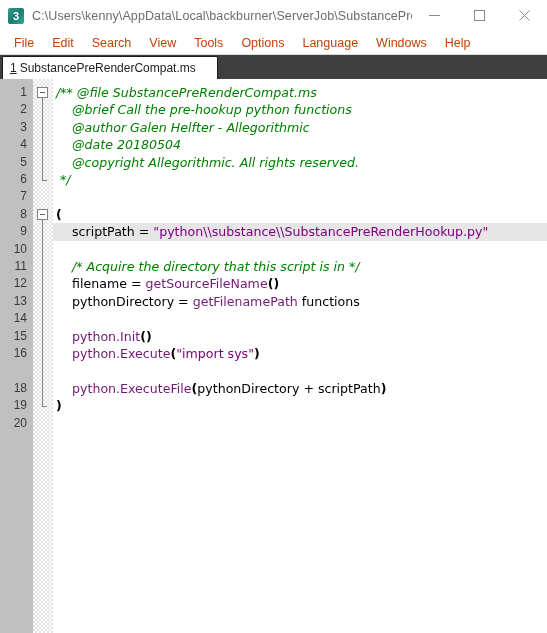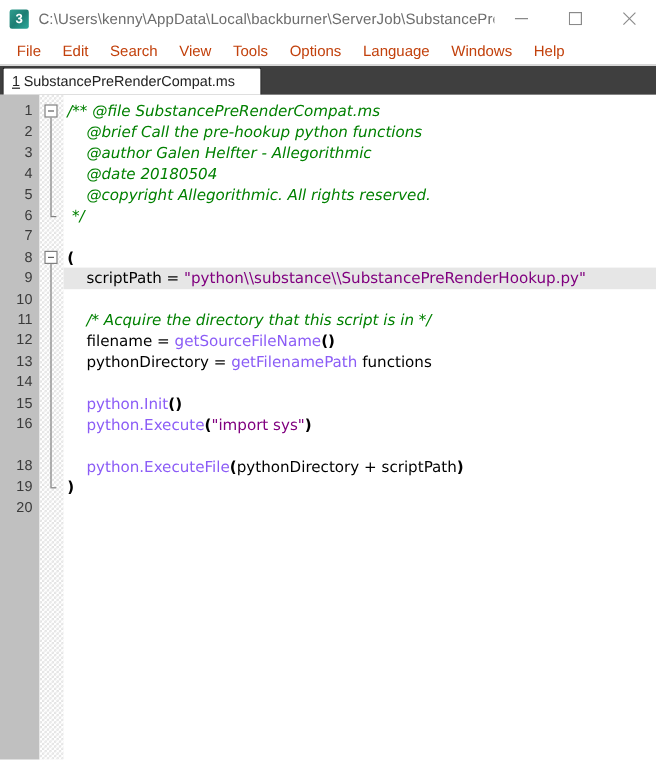--- a/index.html
+++ b/index.html
@@ -171,21 +171,21 @@
     top: 0;
     height: 17.4px;
     line-height: 17.4px;
     font-family: "DejaVu Sans", sans-serif;
     font-size: 12.6px;
     color: #000000;
     white-space: pre;
   }
   .tok-comment { color: #008000; font-style: italic; font-family: "DejaVu Sans", sans-serif; }
   .tok-string  { color: #80007f; }
-  .tok-func    { color: #8b5cf6; }
+  .tok-func    { color: #701a75; }
   .tok-paren   { color: #000000; font-weight: bold; }
   .tok-brace   { color: #000000; font-weight: bold; }
   .tok-plain   { color: #000000; }
 
   
   .fold-box {
     position: absolute;
     left: 37px;
     width: 11px;
     height: 11px;

